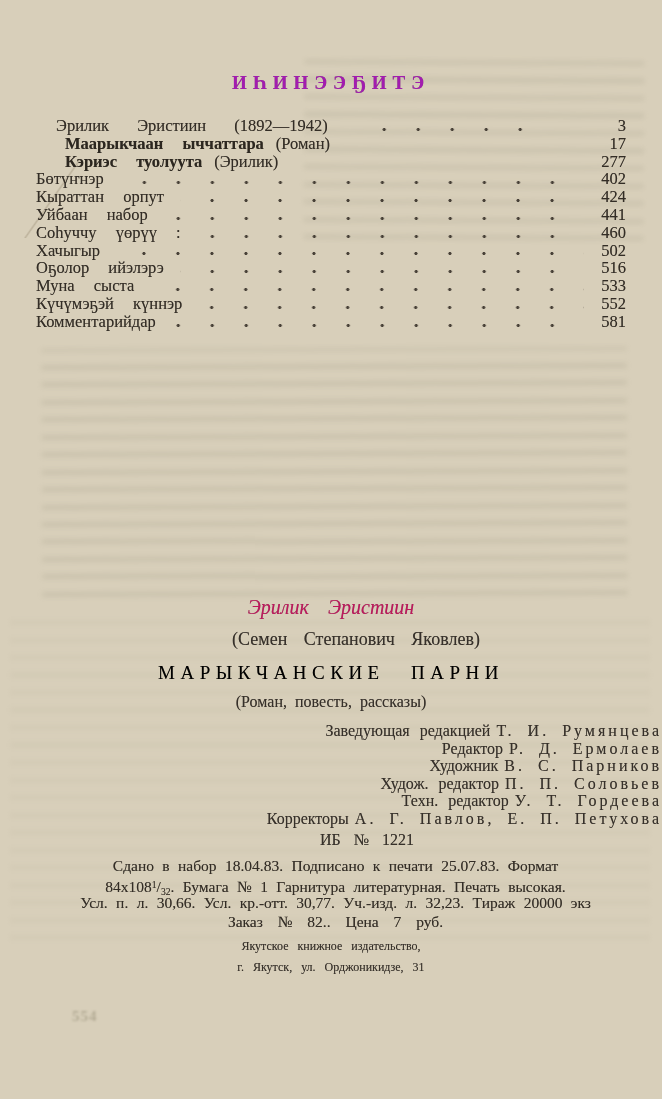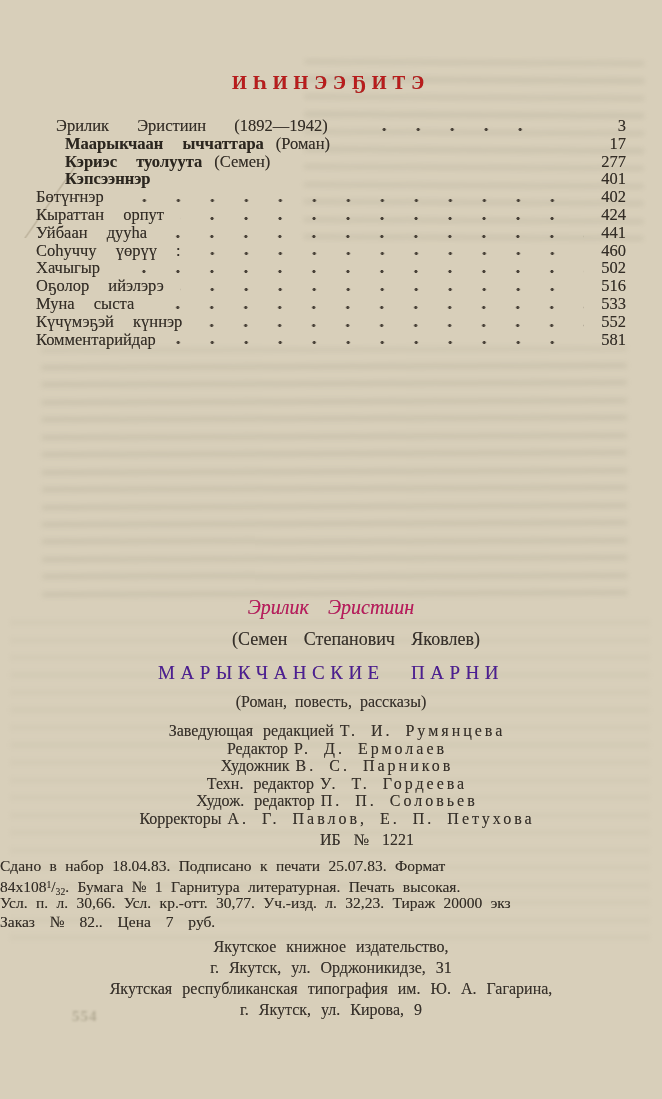--- a/index.html
+++ b/index.html
@@ -26,56 +26,56 @@
   #crease{position:absolute;top:160px;left:18px;width:70px;height:78px;pointer-events:none;
     background:linear-gradient(125deg, transparent 48%, rgba(168,156,132,.55) 49.5%, transparent 51%);
     filter:blur(.6px);}
   #bleed-num{position:absolute;top:1008px;left:72px;font-size:15px;font-weight:bold;
     color:rgba(150,142,118,.55);filter:blur(1px);letter-spacing:1px;}
 
   
   .toc-title{
     position:absolute;top:72px;left:0;width:100%;
     text-align:center;font-weight:bold;font-size:19px;
-    letter-spacing:6px;color:#b91c1c;
+    letter-spacing:6px;color:#a21caf;
   }
   .toc{position:absolute;top:117px;left:36px;width:590px;font-size:16.5px;color:#332d26;}
   .toc-row{display:flex;align-items:baseline;height:17.8px;line-height:17.8px;}
   .toc-row.indent-author{padding-left:20px;gap:32px;}
   .toc-row.indent-work{padding-left:29px;}
   .toc-row.bold .toc-label{font-weight:bold;color:#2c2720;}
   .toc-label{white-space:nowrap;word-spacing:15px;}
   .indent-author .toc-label{word-spacing:24px;}
   .toc-note{white-space:nowrap;margin-left:12px;}
   .toc-leader{flex:1;align-self:flex-end;height:5px;margin:0 8px 3px 16px;
     background-image:radial-gradient(circle at 2px 2.5px, rgba(55,48,40,.9) 1.3px, transparent 1.9px);
     background-size:34px 5px;background-repeat:repeat-x;background-position:right bottom;}
   .toc-leader.no-dots{background:none;}
   .toc-page{min-width:34px;text-align:right;white-space:nowrap;}
 
   
   .centerline{position:absolute;left:0;width:100%;text-align:center;white-space:nowrap;}
   #author-italic{top:596px;font-style:italic;font-size:20px;word-spacing:14px;color:#be185d;}
   #author-real{top:629px;font-size:18px;word-spacing:12px;padding-left:25px;}
-  #book-title{top:662px;font-size:19px;letter-spacing:5.5px;word-spacing:16px;color:#4c1d95;}
+  #book-title{top:662px;font-size:19px;letter-spacing:5.5px;word-spacing:16px;color:#000000;}
   #book-subtitle{top:693px;font-size:16px;word-spacing:4px;}
 
   .credits{position:absolute;top:722px;left:0;width:100%;font-size:16px;}
-  .credit-line{text-align:center;height:17.6px;line-height:17.6px;white-space:nowrap;word-spacing:6px;padding-left:12px;}
+  .credit-line{text-align:right;height:17.6px;line-height:17.6px;white-space:nowrap;word-spacing:6px;padding-left:12px;}
   .credit-name{letter-spacing:3px;margin-left:6px;}
   #ib-line{top:831px;font-size:16px;word-spacing:9px;padding-left:36px;}
 
   
   .imprint{position:absolute;top:857px;left:0;width:100%;font-size:15.5px;color:#332d26;}
-  .imprint-line{height:18.6px;line-height:18.6px;white-space:nowrap;word-spacing:4.5px;}
+  .imprint-line{text-align:center;height:18.6px;line-height:18.6px;white-space:nowrap;word-spacing:4.5px;padding-left:9px;}
   .imprint-line sup{font-size:.62em;vertical-align:.45em;letter-spacing:0;}
   .imprint-line sub{font-size:.62em;vertical-align:-.25em;}
   #imprint-line4{word-spacing:11px;}
 
-  .publisher{position:absolute;top:936px;left:0;width:100%;font-size:16px;}
+  .publisher{position:absolute;top:936px;left:0;width:100%;font-size:12px;}
   .printer{position:absolute;top:978px;left:0;width:100%;font-size:16px;}
   .addr-line{text-align:center;height:21px;line-height:21px;white-space:nowrap;word-spacing:6px;}
 
   .page *{text-shadow:0 0 .4px rgba(52,46,38,.45);}
   .ghost,#crease,#bleed-num{text-shadow:none;}
 </style>
 </head>
 <body>
 
 <div class="page">
@@ -97,45 +97,40 @@
 
     <div class="toc-row indent-work bold">
       <span class="toc-label">Маарыкчаан ыччаттара</span>
         <span class="toc-note">(Роман)</span>
       <span class="toc-leader no-dots"></span>
       <span class="toc-page">17</span>
     </div>
 
     <div class="toc-row indent-work bold">
       <span class="toc-label">Кэриэс туолуута</span>
-        <span class="toc-note">(Семен)</span>
+        <span class="toc-note">(Эрилик)</span>
       <span class="toc-leader no-dots"></span>
       <span class="toc-page">277</span>
     </div>
 
-    <div class="toc-row indent-work bold">
-      <span class="toc-label">Кэпсээннэр</span>
-      <span class="toc-leader no-dots"></span>
-      <span class="toc-page">401</span>
-    </div>
 
     <div class="toc-row indent-none">
       <span class="toc-label">Бөтүҥнэр</span>
       <span class="toc-leader"></span>
       <span class="toc-page">402</span>
     </div>
 
     <div class="toc-row indent-none">
       <span class="toc-label">Кыраттан орпут</span>
       <span class="toc-leader"></span>
       <span class="toc-page">424</span>
     </div>
 
     <div class="toc-row indent-none">
-      <span class="toc-label">Уйбаан дууһа</span>
+      <span class="toc-label">Уйбаан набор</span>
       <span class="toc-leader"></span>
       <span class="toc-page">441</span>
     </div>
 
     <div class="toc-row indent-none">
       <span class="toc-label">Соһуччу үөрүү :</span>
       <span class="toc-leader"></span>
       <span class="toc-page">460</span>
     </div>
 
@@ -182,25 +177,25 @@
 
     <div class="credit-line">
       <span class="credit-role">Редактор</span><span class="credit-name">Р. Д. Ермолаев</span>
     </div>
 
     <div class="credit-line">
       <span class="credit-role">Художник</span><span class="credit-name">В. С. Парников</span>
     </div>
 
     <div class="credit-line">
+      <span class="credit-role">Худож. редактор</span><span class="credit-name">П. П. Соловьев</span>
+    </div>
+
+    <div class="credit-line">
       <span class="credit-role">Техн. редактор</span><span class="credit-name">У. Т. Гордеева</span>
-    </div>
-
-    <div class="credit-line">
-      <span class="credit-role">Худож. редактор</span><span class="credit-name">П. П. Соловьев</span>
     </div>
 
     <div class="credit-line">
       <span class="credit-role">Корректоры</span><span class="credit-name">А. Г. Павлов, Е. П. Петухова</span>
     </div>
   </div>
 
   <div id="ib-line" class="centerline">ИБ № 1221</div>
 
   <div class="imprint">
@@ -208,18 +203,14 @@
     <div class="imprint-line"><span>84х108</span><sup>1</sup><span>/</span><sub>32</sub><span>. Бумага № 1 Гарнитура литературная. Печать высокая.</span></div>
     <div class="imprint-line">Усл. п. л. 30,66. Усл. кр.-отт. 30,77. Уч.-изд. л. 32,23. Тираж 20000 экз</div>
     <div id="imprint-line4" class="imprint-line">Заказ № 82.. Цена 7 руб.</div>
   </div>
 
   <div class="publisher">
     <div class="addr-line">Якутское книжное издательство,</div>
     <div class="addr-line">г. Якутск, ул. Орджоникидзе, 31</div>
   </div>
 
-  <div class="printer">
-    <div class="addr-line">Якутская республиканская типография им. Ю. А. Гагарина,</div>
-    <div class="addr-line">г. Якутск, ул. Кирова, 9</div>
-  </div>
 
 </div>
 
 </body></html>

